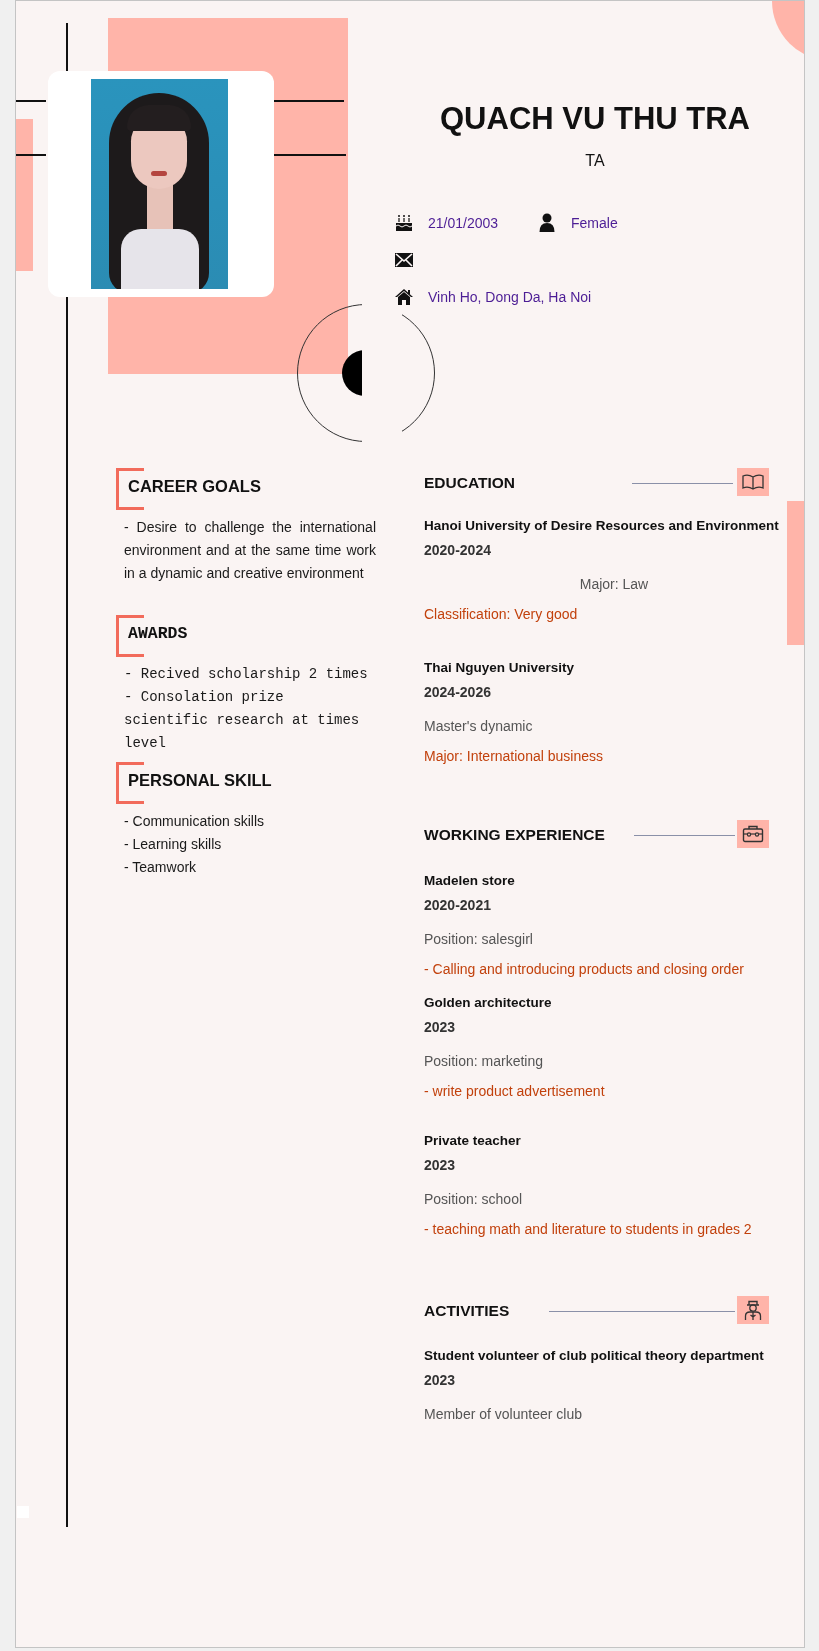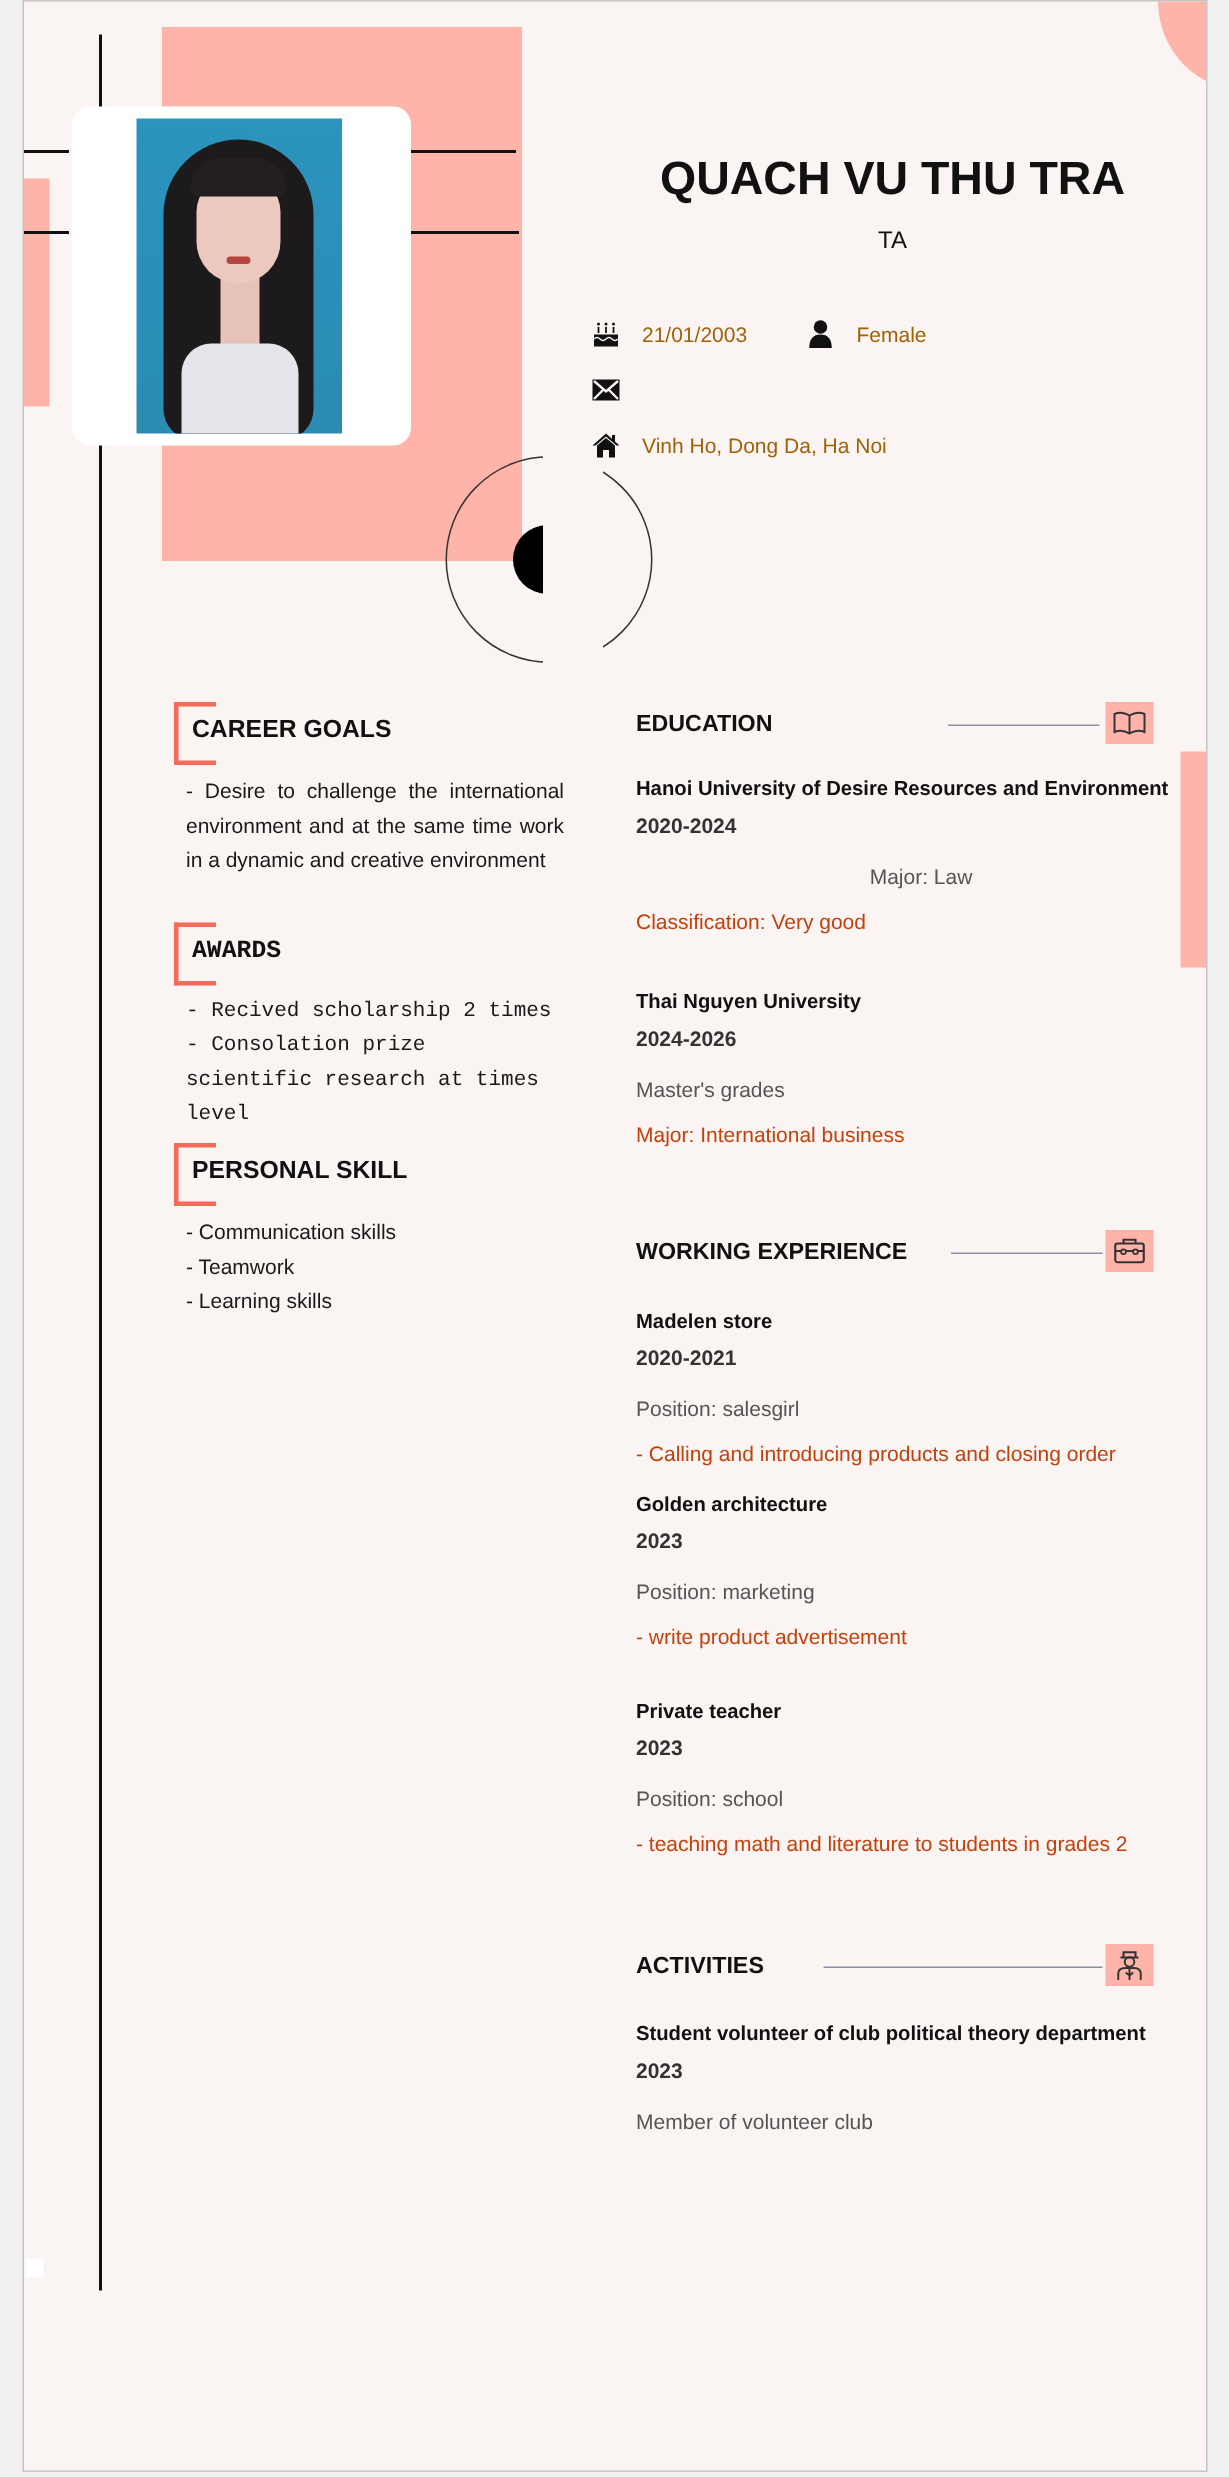--- a/index.html
+++ b/index.html
@@ -29,21 +29,21 @@
   .photo .hair { position: absolute; left: 18px; top: 14px; width: 100px; height: 200px; background: #1d1a1b; border-radius: 50px 50px 20px 20px; }
   .photo .face { position: absolute; left: 40px; top: 38px; width: 56px; height: 72px; background: #ecc8bf; border-radius: 26px 26px 30px 30px; }
   .photo .bangs { position: absolute; left: 36px; top: 26px; width: 64px; height: 26px; background: #231e1f; border-radius: 30px 30px 6px 6px; }
   .photo .shirt { position: absolute; left: 30px; top: 150px; width: 78px; height: 70px; background: #e6e4ea; border-radius: 20px 20px 0 0; }
   .photo .neck { position: absolute; left: 56px; top: 104px; width: 26px; height: 50px; background: #e7c2b8; }
   .photo .lips { position: absolute; left: 60px; top: 92px; width: 16px; height: 5px; background: #b4453f; border-radius: 3px; }
 
   
   .name { position: absolute; left: 370px; top: 100px; width: 418px; text-align: center; font-size: 31px; font-weight: 700; letter-spacing: 0; }
   .role { position: absolute; left: 370px; top: 151px; width: 418px; text-align: center; font-size: 16px; }
-  .info-row { position: absolute; display: flex; align-items: center; font-size: 14px; color: #a16207; }
+  .info-row { position: absolute; display: flex; align-items: center; font-size: 14px; color: #4c1d95; }
   .info-row .ico { width: 20px; height: 20px; margin-right: 14px; display: inline-flex; align-items: center; justify-content: center; }
 
   
   .lsec { position: absolute; left: 100px; width: 260px; }
   .lsec-title { position: relative; height: 36px; display: flex; align-items: center; padding-left: 12px; font-size: 16.5px; font-weight: 700; }
   .lsec-title::before { content: ""; position: absolute; left: 0; top: 0; width: 25px; height: 36px; border: 3px solid #f26b5b; border-right: none; }
   .lsec-body { margin-top: 12px; padding-left: 8px; font-size: 14px; line-height: 23px; color: #1a1a1a; }
   .justify { text-align: justify; }
 
   
@@ -145,22 +145,22 @@
     <div class="lsec-body">
       <div>- Recived scholarship 2 times</div>
       <div>- Consolation prize scientific research at times level</div>
     </div>
   </div>
 
   <div class="lsec" style="top:761px;">
     <div class="lsec-title">PERSONAL SKILL</div>
     <div class="lsec-body">
       <div>- Communication skills</div>
+      <div>- Learning skills</div>
       <div>- Teamwork</div>
-      <div>- Learning skills</div>
     </div>
   </div>
 
   <div class="rsec-head" style="top:467px;">
     <div class="rsec-title">EDUCATION</div>
     <div class="rsec-line" style="left:208px;width:101px;"></div>
     <div class="rsec-icon">
       <svg width="22" height="16" viewBox="0 0 22 16">
           <path d="M11 3 Q6 0 1 2 V14 Q6 12 11 15 Q16 12 21 14 V2 Q16 0 11 3z M11 3 V15" stroke="#333" stroke-width="1.3" fill="none"></path>
         </svg>
@@ -170,21 +170,21 @@
   <div class="ritem" style="top:517px;">
     <div class="r-org">Hanoi University of Desire Resources and Environment</div>
     <div class="r-year">2020-2024</div>
     <div class="r-sub" style="margin-top:18px;text-align:center;">Major: Law</div>
     <div class="r-desc" style="margin-top:14px;">Classification: Very good</div>
   </div>
 
   <div class="ritem" style="top:659px;">
     <div class="r-org">Thai Nguyen University</div>
     <div class="r-year">2024-2026</div>
-    <div class="r-sub" style="margin-top:18px;">Master's grades</div>
+    <div class="r-sub" style="margin-top:18px;">Master's dynamic</div>
     <div class="r-desc" style="margin-top:14px;">Major: International business</div>
   </div>
 
   <div class="rsec-head" style="top:819px;">
     <div class="rsec-title">WORKING EXPERIENCE</div>
     <div class="rsec-line" style="left:210px;width:101px;"></div>
     <div class="rsec-icon">
       <svg width="22" height="18" viewBox="0 0 22 18">
           <path d="M7 4 V1.5 H15 V4" stroke="#333" stroke-width="1.4" fill="none"></path>
           <rect x="1.5" y="4" width="19" height="12.5" rx="1.5" stroke="#333" stroke-width="1.4" fill="none"></rect>

